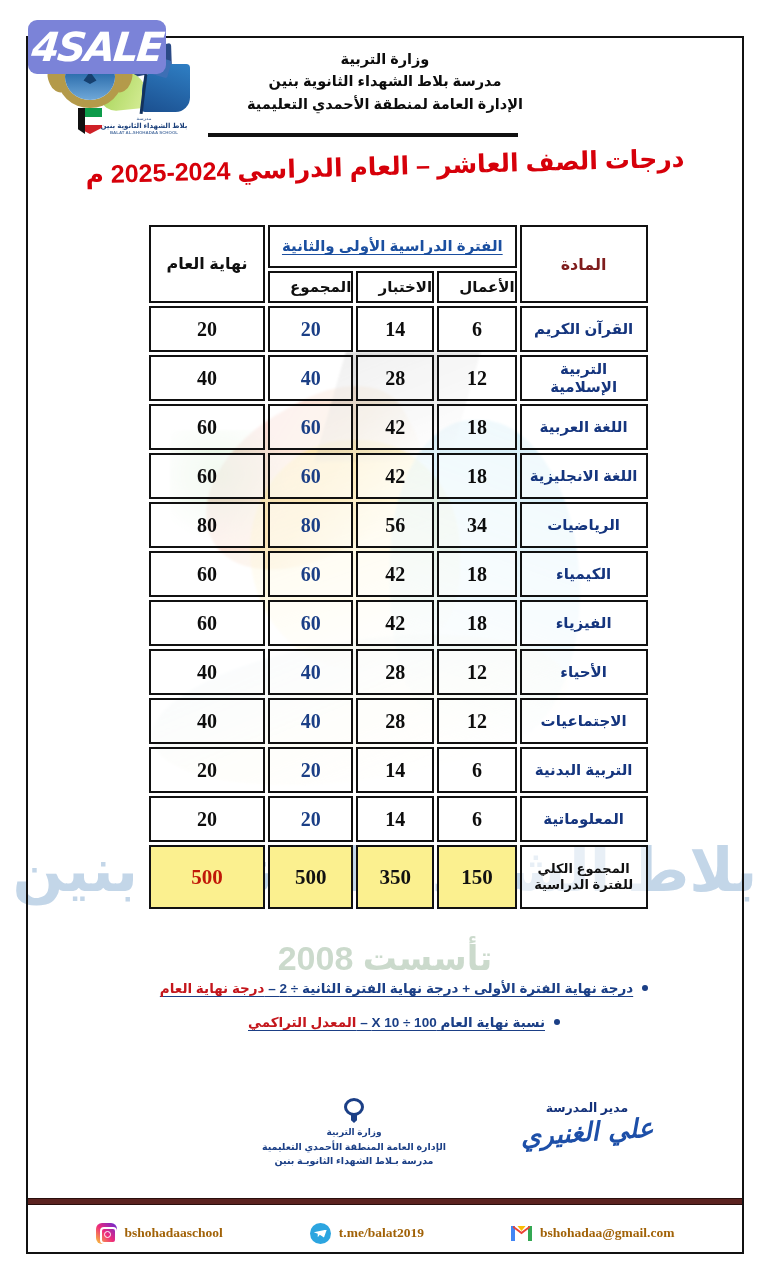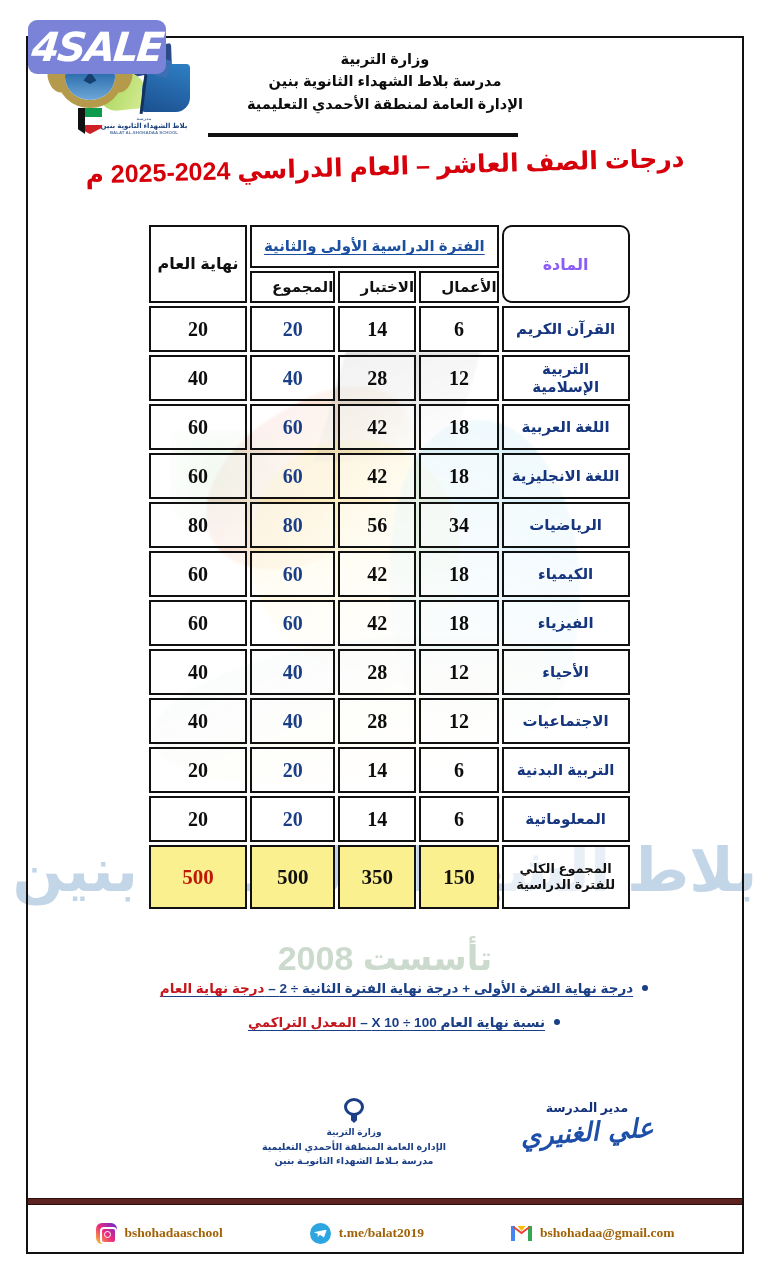--- a/index.html
+++ b/index.html
@@ -281,27 +281,26 @@
   }
   table.grades td, table.grades th {
     border: 2px solid #111;
     text-align: center;
     vertical-align: middle;
     font-weight: bold;
     background: rgba(255,255,255,.62);
   }
   .col-subject { width: 128px; }
   .col-num     { width: 78px; padding-left: 20px; }
-  .col-final   { width: 98px; }
+  .col-final   { width: 116px; }
 
   th.th-subject {
     height: 78px;
     font-size: 16px;
-    color: #8b5cf6;
-    border-radius: 10px;
+    color: #7f1d1d;
   }
   th.th-final {
     height: 78px;
     font-size: 16px;
     color: #101010;
     line-height: 1.25;
   }
   th.th-period {
     height: 42px;
     font-size: 15px;

